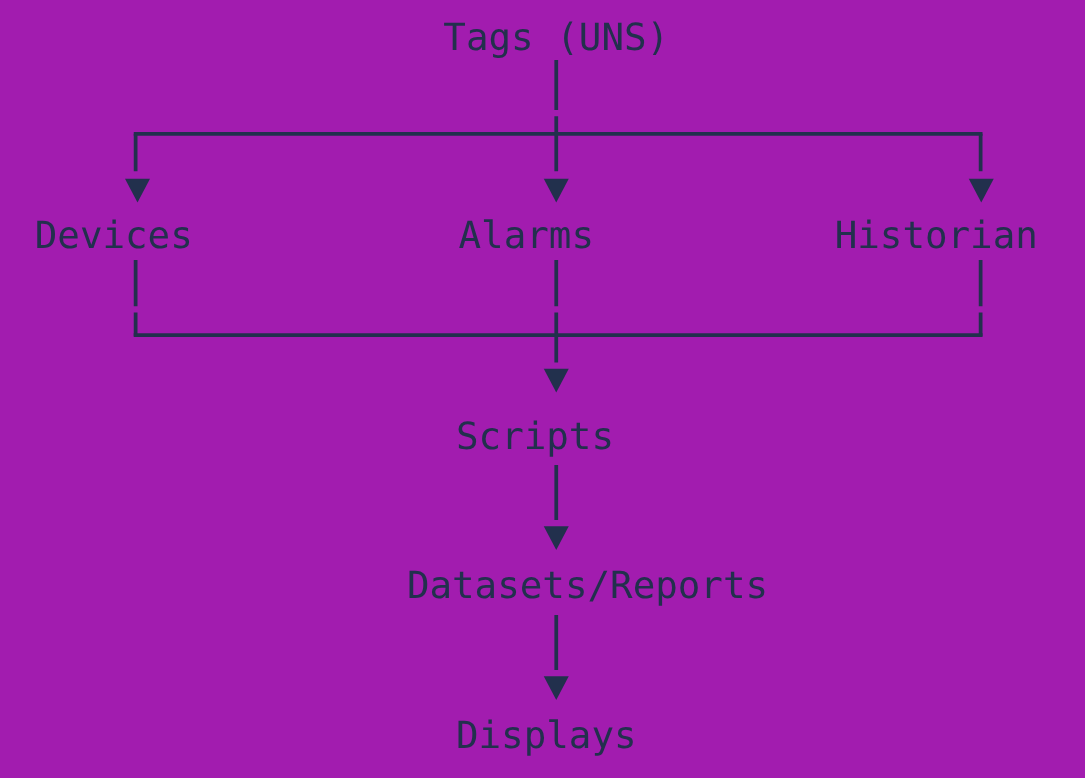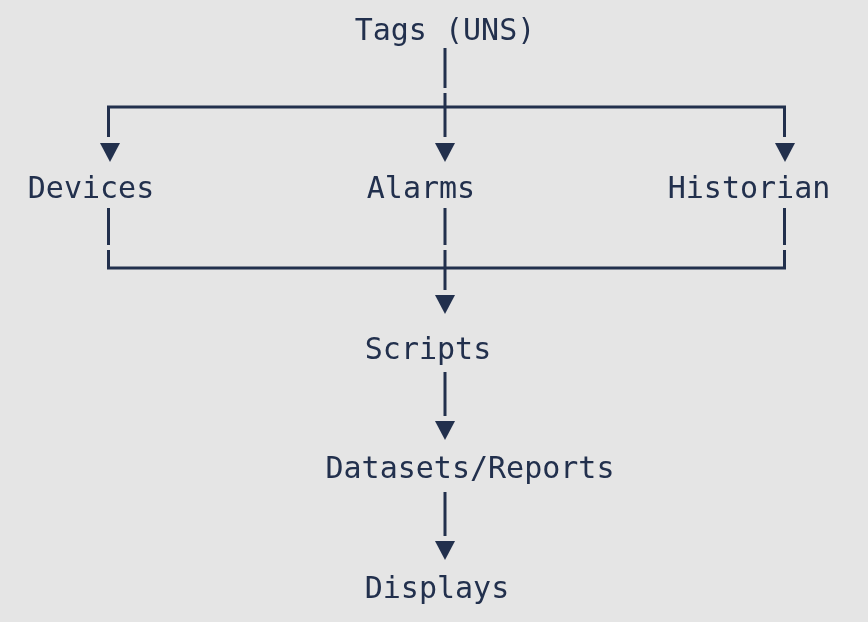--- a/index.html
+++ b/index.html
@@ -38,21 +38,21 @@
     stroke-linecap: butt;
     fill: none;
   }
   .arrow-head {
     stroke: none;
   }
 </style>
 </head>
 <body>
 
-<div id="diagram-root" style="background: #e5e5e5; width: 868px; height: 622px;">
+<div id="diagram-root" style="background: #a21caf; width: 868px; height: 622px;">
   <svg class="flow-canvas" viewBox="0 0 868 622" xmlns="http://www.w3.org/2000/svg">
 
     <g>
 
       <path class="edge-line" d="M 445 48 L 445 88 M 445 93 L 445 108" stroke="#22304d" stroke-width="3"></path>
 
       <path class="edge-line" d="M 107 107 L 786 107" stroke="#22304d" stroke-width="3"></path>
 
       <path class="edge-line" d="M 108.5 107 L 108.5 137" stroke="#22304d" stroke-width="3"></path>
 

